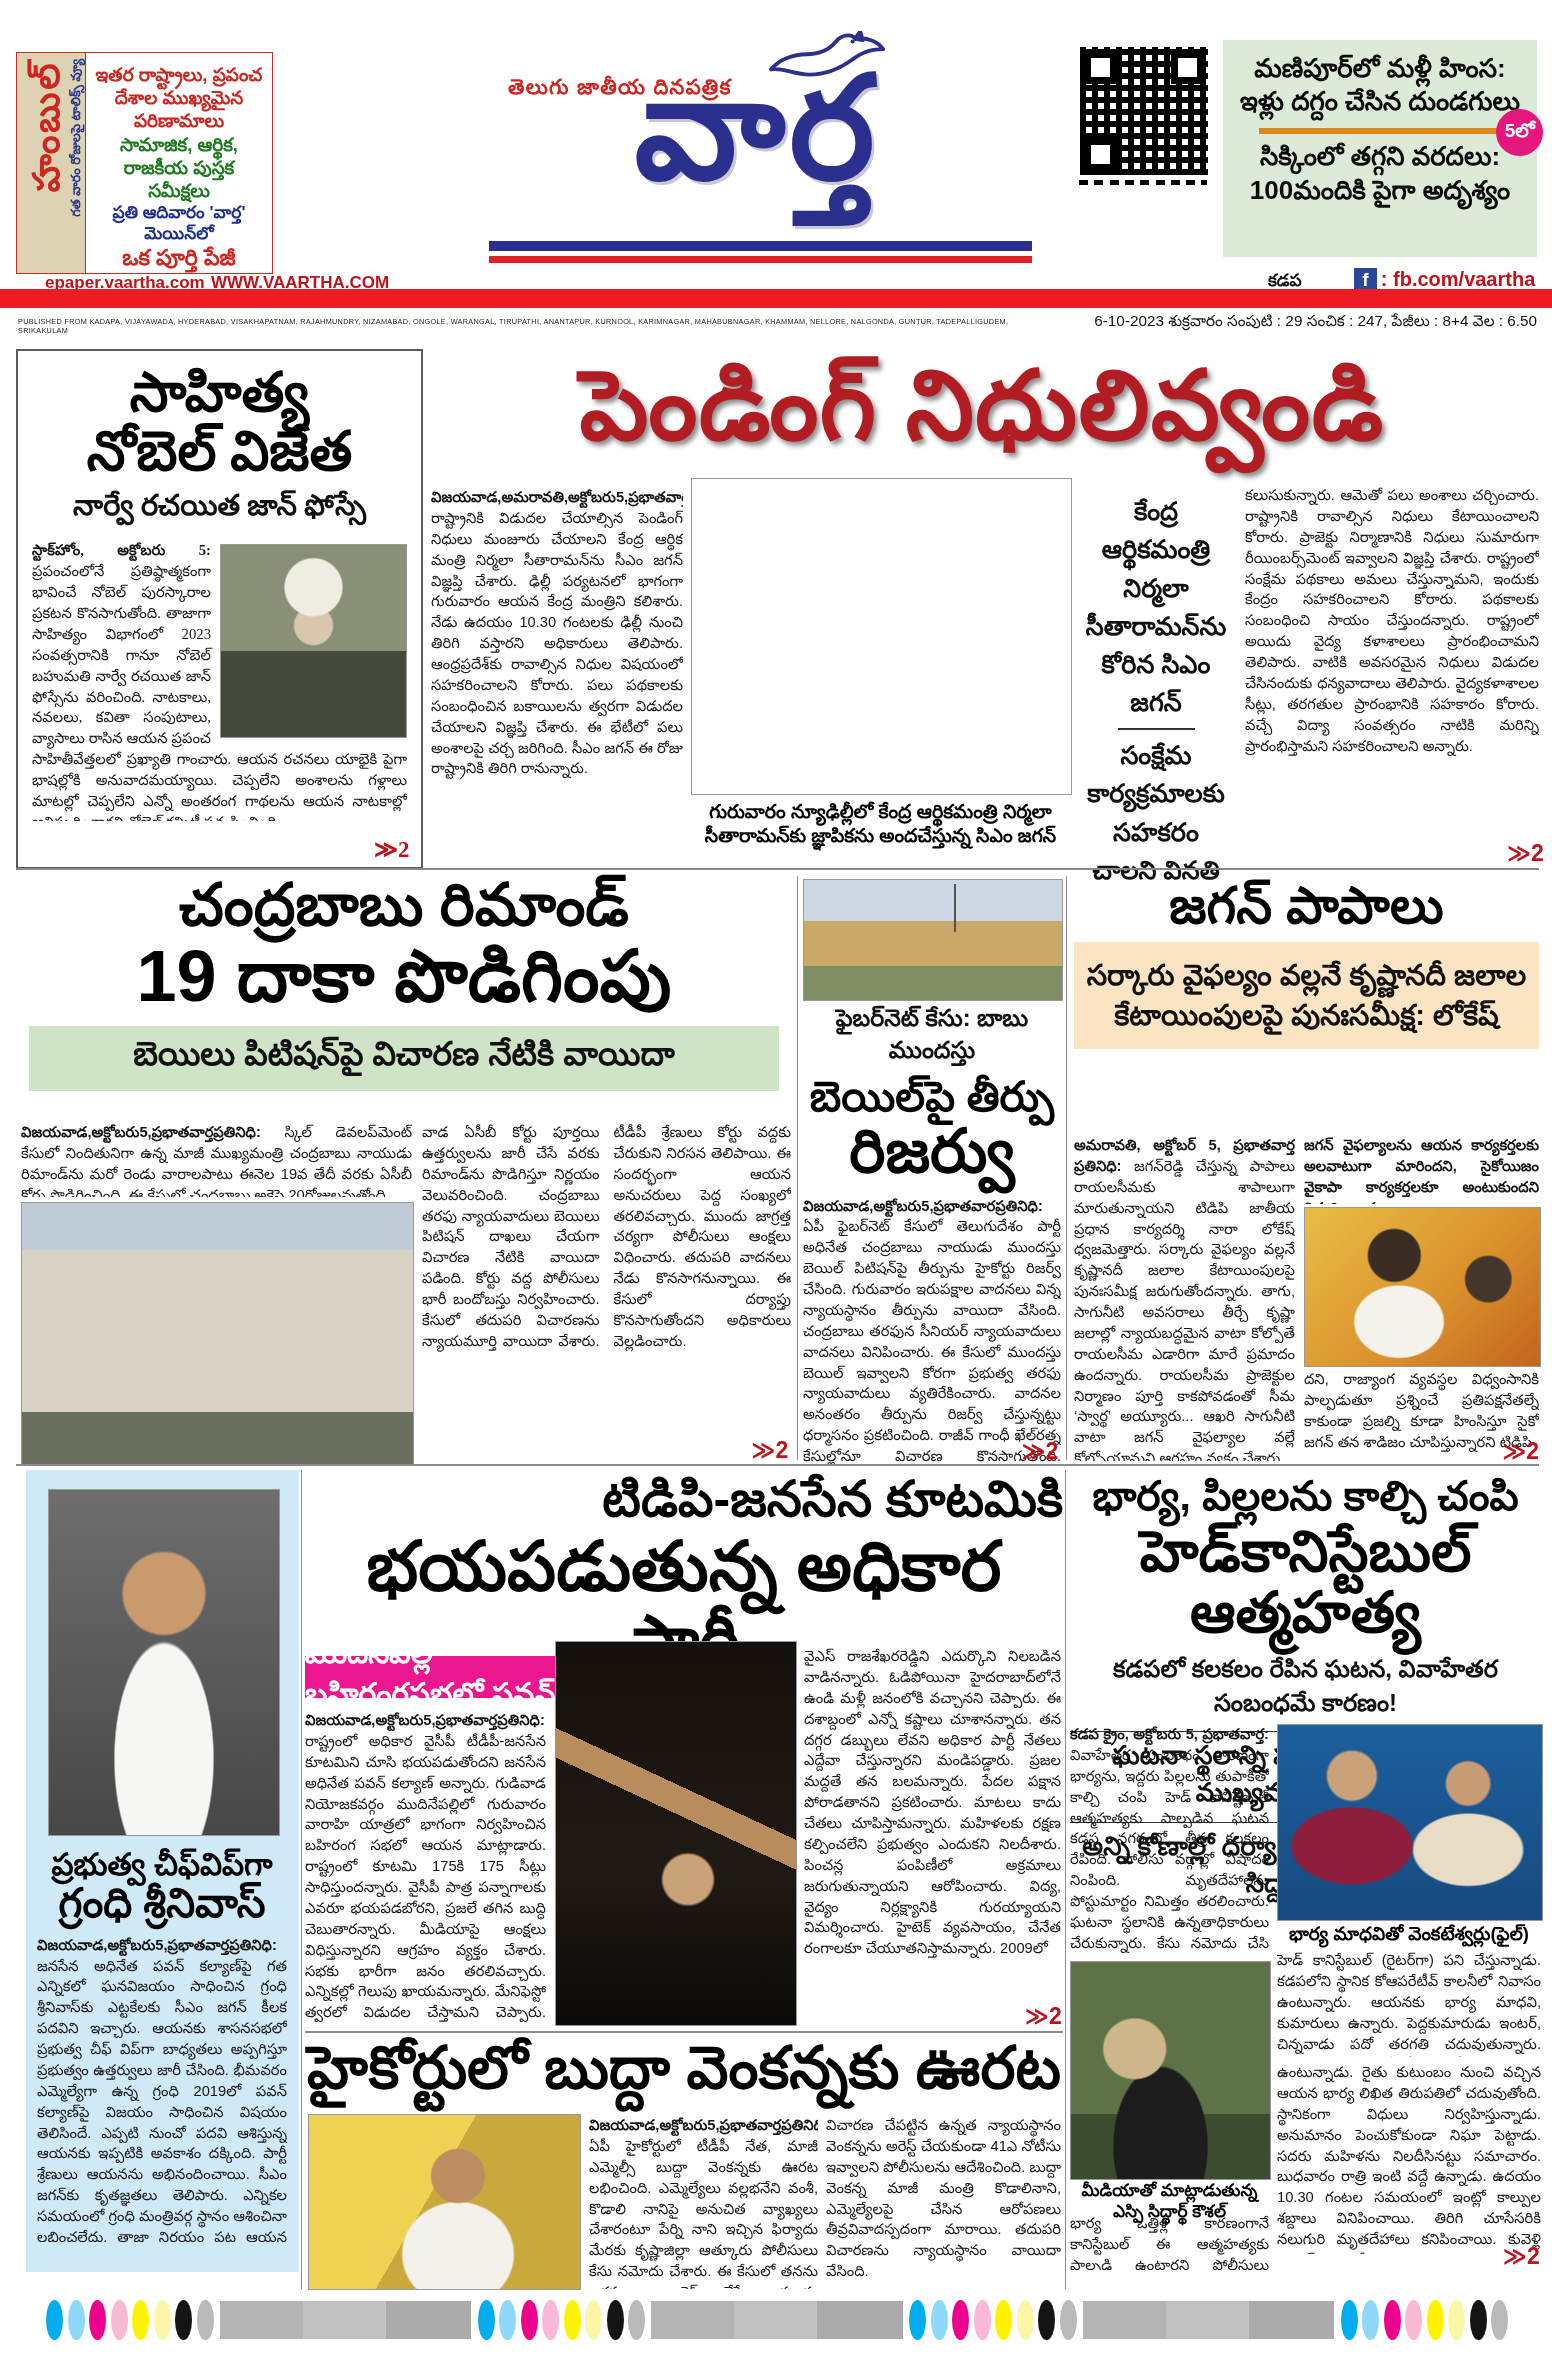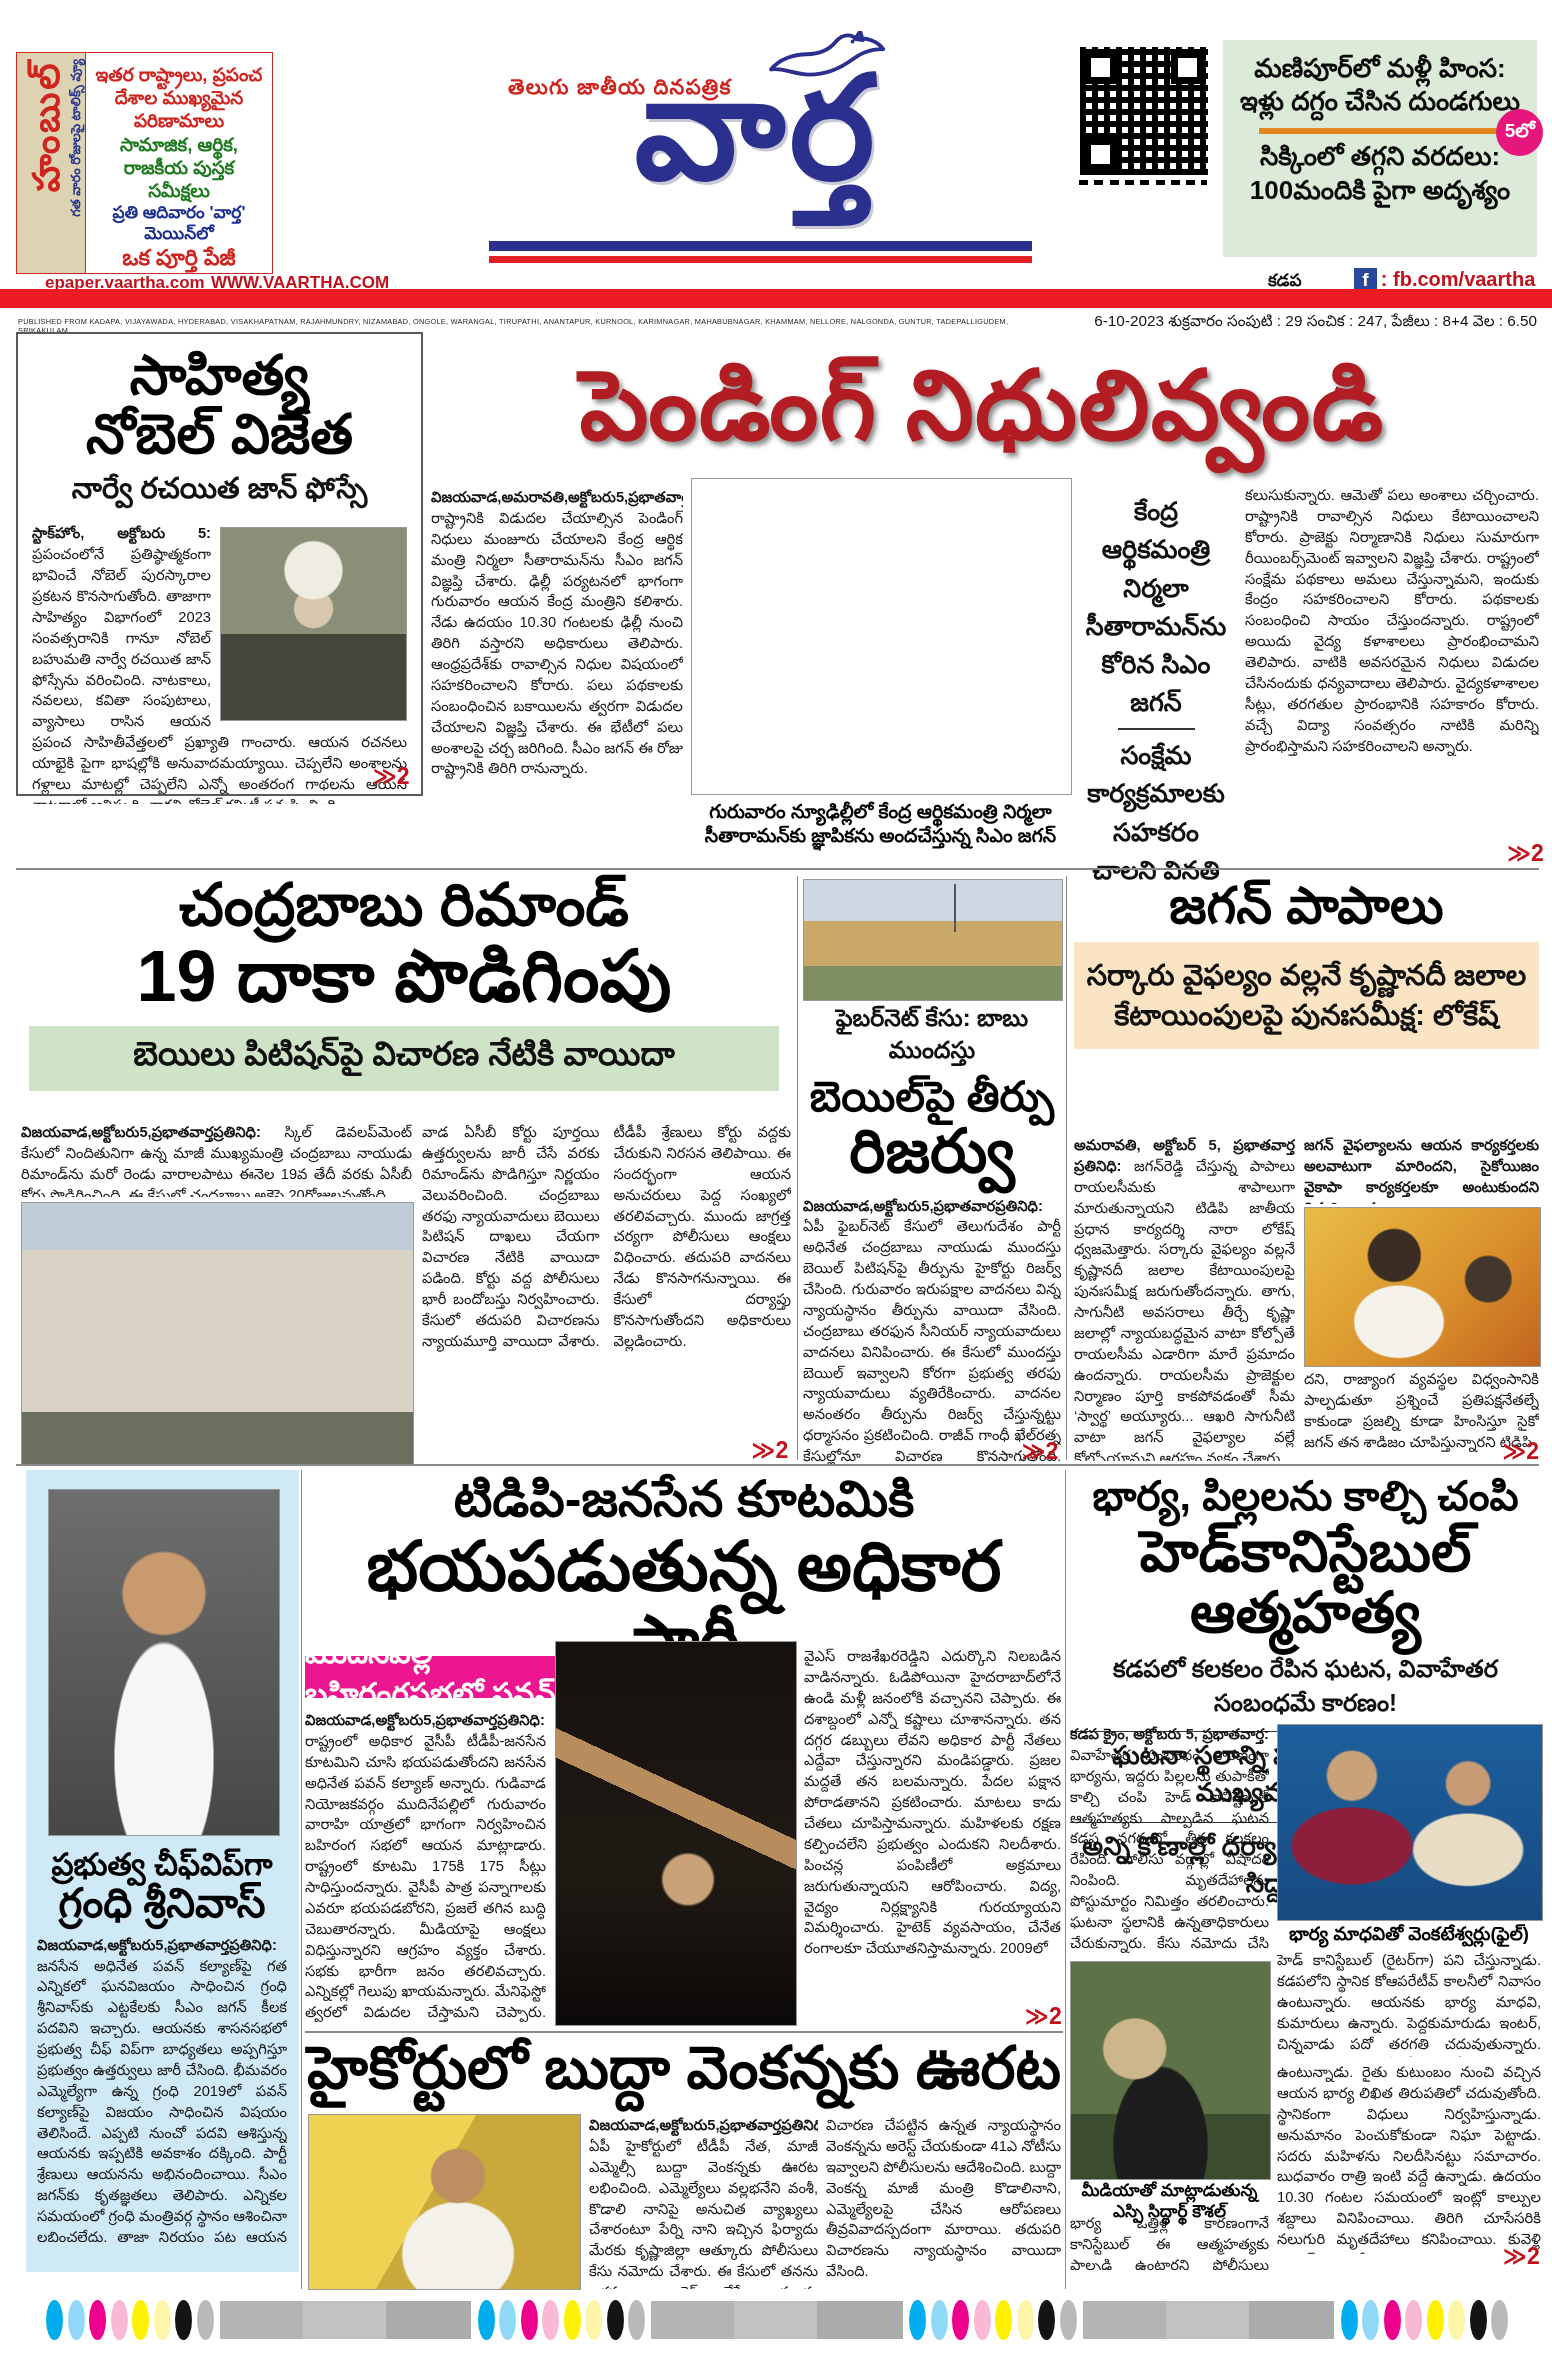--- a/index.html
+++ b/index.html
@@ -135,21 +135,21 @@
   <div class="abs" style="left:1268px;top:271px;font-size:17px;font-weight:bold;">కడప</div>
   <div class="abs" style="left:1354px;top:268px;display:flex;align-items:center;">
     <span class="fb-ic">f</span>
     <span style="font-size:20px;font-weight:900;color:#c1121c;">: fb.com/vaartha</span>
   </div>
 
   <div class="abs red-rule" style="left:0;top:289px;width:1552px;height:19px;"></div>
   <div class="abs" style="left:18px;top:317px;width:1035px;font-size:7.3px;letter-spacing:0.3px;color:#222;">PUBLISHED FROM KADAPA, VIJAYAWADA, HYDERABAD, VISAKHAPATNAM, RAJAHMUNDRY, NIZAMABAD, ONGOLE, WARANGAL, TIRUPATHI, ANANTAPUR, KURNOOL, KARIMNAGAR, MAHABUBNAGAR, KHAMMAM, NELLORE, NALGONDA, GUNTUR, TADEPALLIGUDEM, SRIKAKULAM</div>
   <div class="abs" style="left:1086px;top:312px;width:451px;text-align:right;font-size:15.3px;color:#111;">6-10-2023 శుక్రవారం సంపుటి : 29 సంచిక : 247, పేజీలు : 8+4 వెల : 6.50</div>
 
-  <div class="abs" style="left:16px;top:332px;width:407px;height:464px;border:2.6px solid #5a5a5a;box-sizing:border-box;">
+  <div class="abs" style="left:16px;top:349px;width:407px;height:520px;border:2.6px solid #5a5a5a;box-sizing:border-box;font-family:Liberation Serif, serif;">
     <div class="ctr hl" style="font-size:55px;margin-top:11.5px;">సాహిత్య</div>
     <div class="ctr hl" style="font-size:55px;">నోబెల్ విజేత</div>
     <div class="ctr" style="font-size:29px;font-weight:900;margin-top:7.7px;">నార్వే రచయిత జాన్ ఫోస్సే</div>
     <div class="body-text" style="margin:11.5px 14px 0;height:281px;">
       <div class="ph ph-nobel" style="position:relative;float:right;width:185px;height:192px;margin:3.8px 0 5.1px 9px;"></div>
       <span class="dl">స్టాక్‌హోం, అక్టోబరు 5:</span>
       <span>ప్రపంచంలోనే ప్రతిష్ఠాత్మకంగా భావించే నోబెల్ పురస్కారాల ప్రకటన కొనసాగుతోంది. తాజాగా సాహిత్యం విభాగంలో 2023 సంవత్సరానికి గానూ నోబెల్ బహుమతి నార్వే రచయిత జాన్ ఫోస్సేను వరించింది. నాటకాలు, నవలలు, కవితా సంపుటాలు, వ్యాసాలు రాసిన ఆయన ప్రపంచ సాహితీవేత్తలలో ప్రఖ్యాతి గాంచారు. ఆయన రచనలు యాభైకి పైగా భాషల్లోకి అనువాదమయ్యాయి. చెప్పలేని అంశాలను గళ్లాలు మాటల్లో చెప్పలేని ఎన్నో అంతరంగ గాథలను ఆయన నాటకాల్లో ఆవిష్కరించారని నోబెల్ కమిటీ ప్రశంసించింది.</span>
     </div>
     <div class="abs more" style="right:11.5px;bottom:6.4px;">≫2</div>
   </div>
@@ -238,21 +238,21 @@
     <div class="ctr hl" style="font-size:41px;">గ్రంధి శ్రీనివాస్</div>
     <div class="body-text" style="margin:9px 11.5px 0;height:307px;">
       <span class="dl">విజయవాడ,అక్టోబరు5,ప్రభాతవార్తప్రతినిధి:</span>
       <span>జనసేన అధినేత పవన్ కల్యాణ్‌పై గత ఎన్నికలో ఘనవిజయం సాధించిన గ్రంధి శ్రీనివాస్‌కు ఎట్టకేలకు సీఎం జగన్ కీలక పదవిని ఇచ్చారు. ఆయనకు శాసనసభలో ప్రభుత్వ చీఫ్ విప్‌గా బాధ్యతలు అప్పగిస్తూ ప్రభుత్వం ఉత్తర్వులు జారీ చేసింది. భీమవరం ఎమ్మెల్యేగా ఉన్న గ్రంధి 2019లో పవన్ కల్యాణ్‌పై విజయం సాధించిన విషయం తెలిసిందే. ఎప్పటి నుంచో పదవి ఆశిస్తున్న ఆయనకు ఇప్పటికి అవకాశం దక్కింది. పార్టీ శ్రేణులు ఆయనను అభినందించాయి. సీఎం జగన్‌కు కృతజ్ఞతలు తెలిపారు. ఎన్నికల సమయంలో గ్రంధి మంత్రివర్గ స్థానం ఆశించినా లభించలేదు. తాజా నిర్ణయం పట్ల ఆయన సన్నిహితులు హర్షం వ్యక్తం చేస్తున్నారు. జిల్లా నేతలు శుభాకాంక్షలు తెలియజేశారు. పశ్చిమగోదావరి జిల్లాలో పార్టీ బలోపేతానికి ఈ నియామకం దోహదపడుతుందని భావిస్తున్నారు.</span>
     </div>
   </div>
 
   <div class="abs vline" style="left:301px;top:1470px;height:819px;"></div>
 
   <div class="abs" style="left:305px;top:1472px;width:758px;height:556px;">
-    <div class="ctr hl" style="font-size:50px;">టిడిపి-జనసేన కూటమికి</div>
+    <div class="ctr hl" style="font-size:50px;text-align:right;">టిడిపి-జనసేన కూటమికి</div>
     <div class="ctr hl" style="font-size:69px;margin-top:3.8px;">భయపడుతున్న అధికార పార్టీ</div>
     <div class="bar-pink" style="position:absolute;left:0;top:184px;width:253px;height:42px;font-size:30px;">ముదినేపల్లి బహిరంగసభలో పవన్</div>
     <div class="ph ph-pawan" style="left:250px;top:169px;width:240px;height:383px;"></div>
     <div class="body-text" style="position:absolute;left:0;top:238px;width:241px;height:314px;">
       <span class="dl">విజయవాడ,అక్టోబరు5,ప్రభాతవార్తప్రతినిధి:</span>
       <span>రాష్ట్రంలో అధికార వైసీపీ టీడీపీ-జనసేన కూటమిని చూసి భయపడుతోందని జనసేన అధినేత పవన్ కల్యాణ్ అన్నారు. గుడివాడ నియోజకవర్గం ముదినేపల్లిలో గురువారం వారాహి యాత్రలో భాగంగా నిర్వహించిన బహిరంగ సభలో ఆయన మాట్లాడారు. రాష్ట్రంలో కూటమి 175కి 175 సీట్లు సాధిస్తుందన్నారు. వైసీపీ పాత్ర పన్నాగాలకు ఎవరూ భయపడబోరని, ప్రజలే తగిన బుద్ధి చెబుతారన్నారు. మీడియాపై ఆంక్షలు విధిస్తున్నారని ఆగ్రహం వ్యక్తం చేశారు. సభకు భారీగా జనం తరలివచ్చారు. ఎన్నికల్లో గెలుపు ఖాయమన్నారు. మేనిఫెస్టో త్వరలో విడుదల చేస్తామని చెప్పారు. అభివృద్ధి, సంక్షేమం రెండూ తమ ప్రభుత్వాల్లో సాధ్యమని అన్నారు. జనసైనికులు గ్రామస్థాయిలో బలపడాలని పిలుపునిచ్చారు. రాబోయే ఎన్నికల్లో పొత్తు ధర్మాన్ని కాపాడతామన్నారు. రోడ్లు అధ్వానంగా ఉన్నాయని ధ్వజమెత్తారు.</span>
     </div>
     <div class="body-text" style="position:absolute;left:499px;top:174px;width:257px;height:375px;">వైఎస్ రాజశేఖరరెడ్డిని ఎదుర్కొని నిలబడిన వాడినన్నారు. ఓడిపోయినా హైదరాబాద్‌లోనే ఉండి మళ్లీ జనంలోకి వచ్చానని చెప్పారు. ఈ దశాబ్దంలో ఎన్నో కష్టాలు చూశానన్నారు. తన దగ్గర డబ్బులు లేవని అధికార పార్టీ నేతలు ఎద్దేవా చేస్తున్నారని మండిపడ్డారు. ప్రజల మద్దతే తన బలమన్నారు. పేదల పక్షాన పోరాడతానని ప్రకటించారు. మాటలు కాదు చేతలు చూపిస్తామన్నారు. మహిళలకు రక్షణ కల్పించలేని ప్రభుత్వం ఎందుకని నిలదీశారు. పించన్ల పంపిణీలో అక్రమాలు జరుగుతున్నాయని ఆరోపించారు. విద్య, వైద్యం నిర్లక్ష్యానికి గురయ్యాయని విమర్శించారు. హైటెక్ వ్యవసాయం, చేనేత రంగాలకూ చేయూతనిస్తామన్నారు. 2009లో</div>
     <div class="abs more" style="right:1.3px;bottom:0px;">≫2</div>
   </div>

